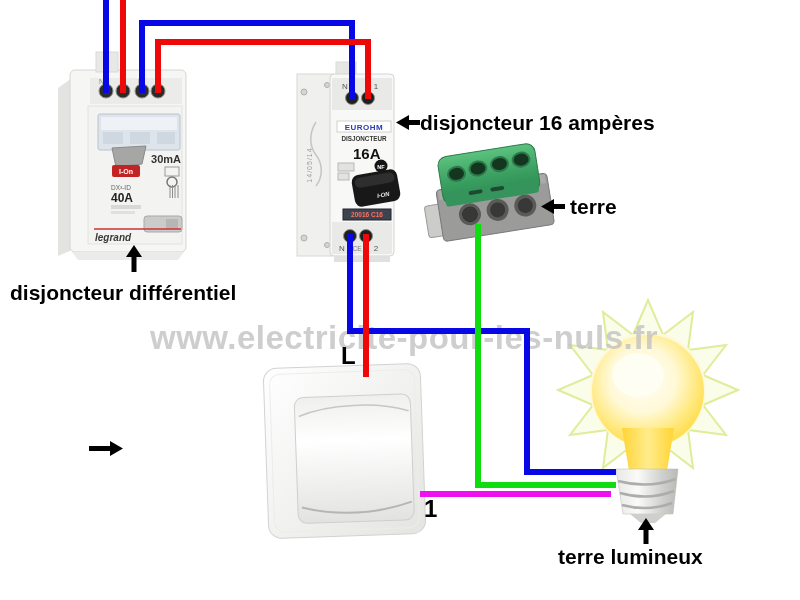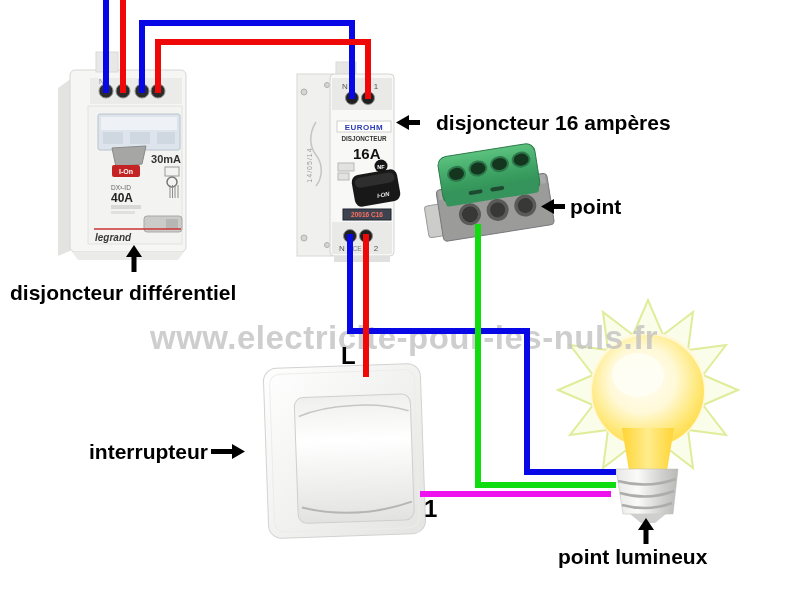--- a/index.html
+++ b/index.html
@@ -211,43 +211,42 @@
   </g>
 </svg>
 
 <div class="ann f21" style="left:10px;top:282px">
   <span class="txt">disjoncteur différentiel</span>
 </div>
 <svg class="arrow" style="position:absolute;left:126px;top:245px;z-index:10" width="16" height="27">
   <polygon points="8,0 16,12 10.5,12 10.5,27 5.5,27 5.5,12 0,12" fill="#000"></polygon>
 </svg>
 
-<div class="ann f21" style="left:396px;top:112px;gap:16px">
+<div class="ann f21" style="left:396px;top:112px;gap:0">
   <svg class="arrow" width="24" height="15">
     <polygon points="0,7.5 13,0 13,5 24,5 24,10 13,10 13,15" fill="#000"></polygon>
   </svg>
   <span class="txt">disjoncteur 16 ampères</span>
 </div>
 
 <div class="ann f21" style="left:541px;top:196px;gap:5px">
   <svg class="arrow" width="24" height="15">
     <polygon points="0,7.5 13,0 13,5 24,5 24,10 13,10 13,15" fill="#000"></polygon>
   </svg>
-  <span class="txt">point</span>
+  <span class="txt">terre</span>
 </div>
 
 <div class="ann f21" style="left:89px;top:441px;gap:3px">
-  <span class="txt">interrupteur</span>
   <svg class="arrow" width="34" height="15">
     <polygon points="34,7.5 21,0 21,5 0,5 0,10 21,10 21,15" fill="#000"></polygon>
   </svg>
 </div>
 
 <div class="ann f21" style="left:558px;top:546px">
-  <span class="txt">point lumineux</span>
+  <span class="txt">terre lumineux</span>
 </div>
 <svg class="arrow" style="position:absolute;left:638px;top:518px;z-index:10" width="16" height="26">
   <polygon points="8,0 16,12 10.5,12 10.5,26 5.5,26 5.5,12 0,12" fill="#000"></polygon>
 </svg>
 
 <div class="ann f24" style="left:341px;top:344px">
   <span class="txt">L</span>
 </div>
 <div class="ann f24" style="left:424px;top:497px">
   <span class="txt">1</span>

